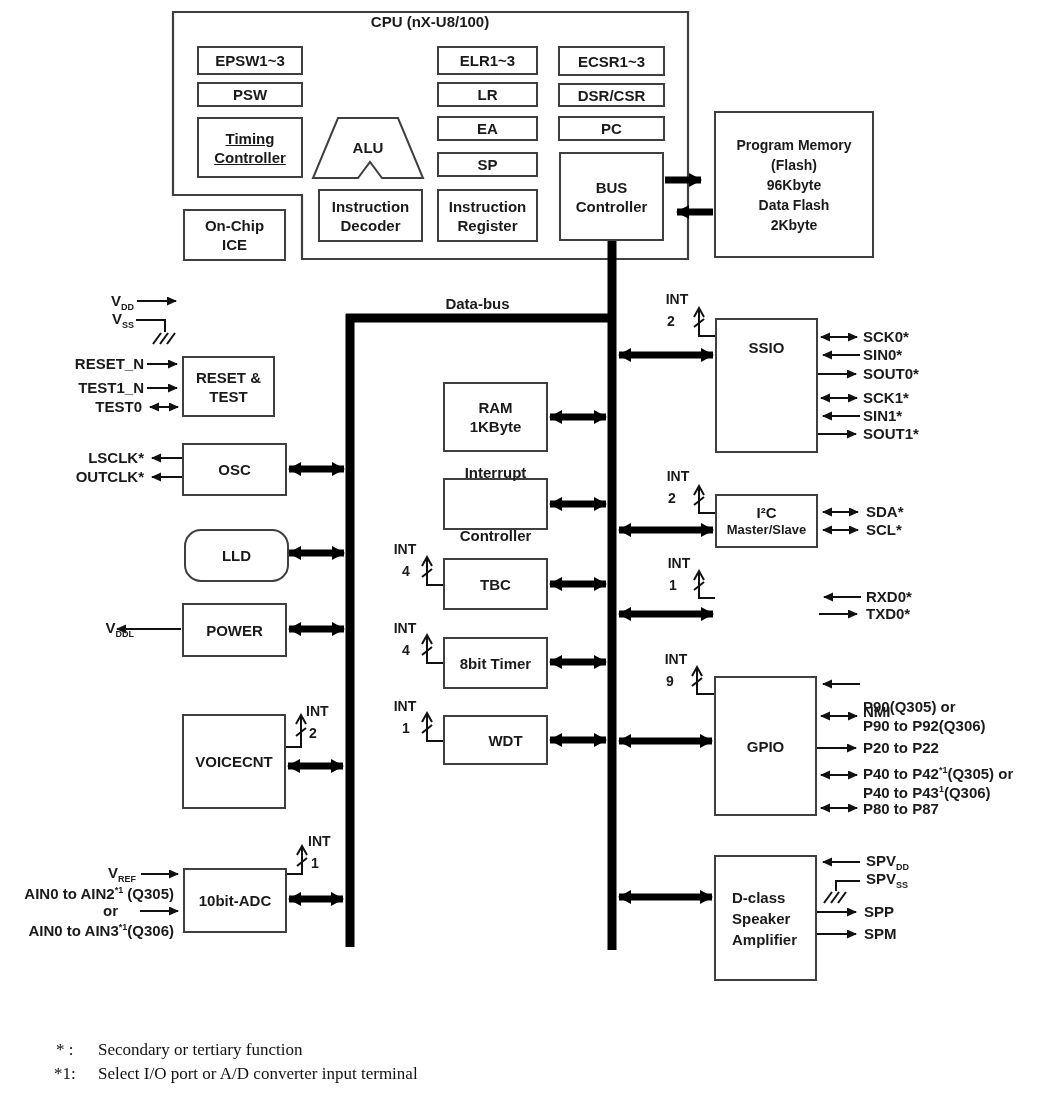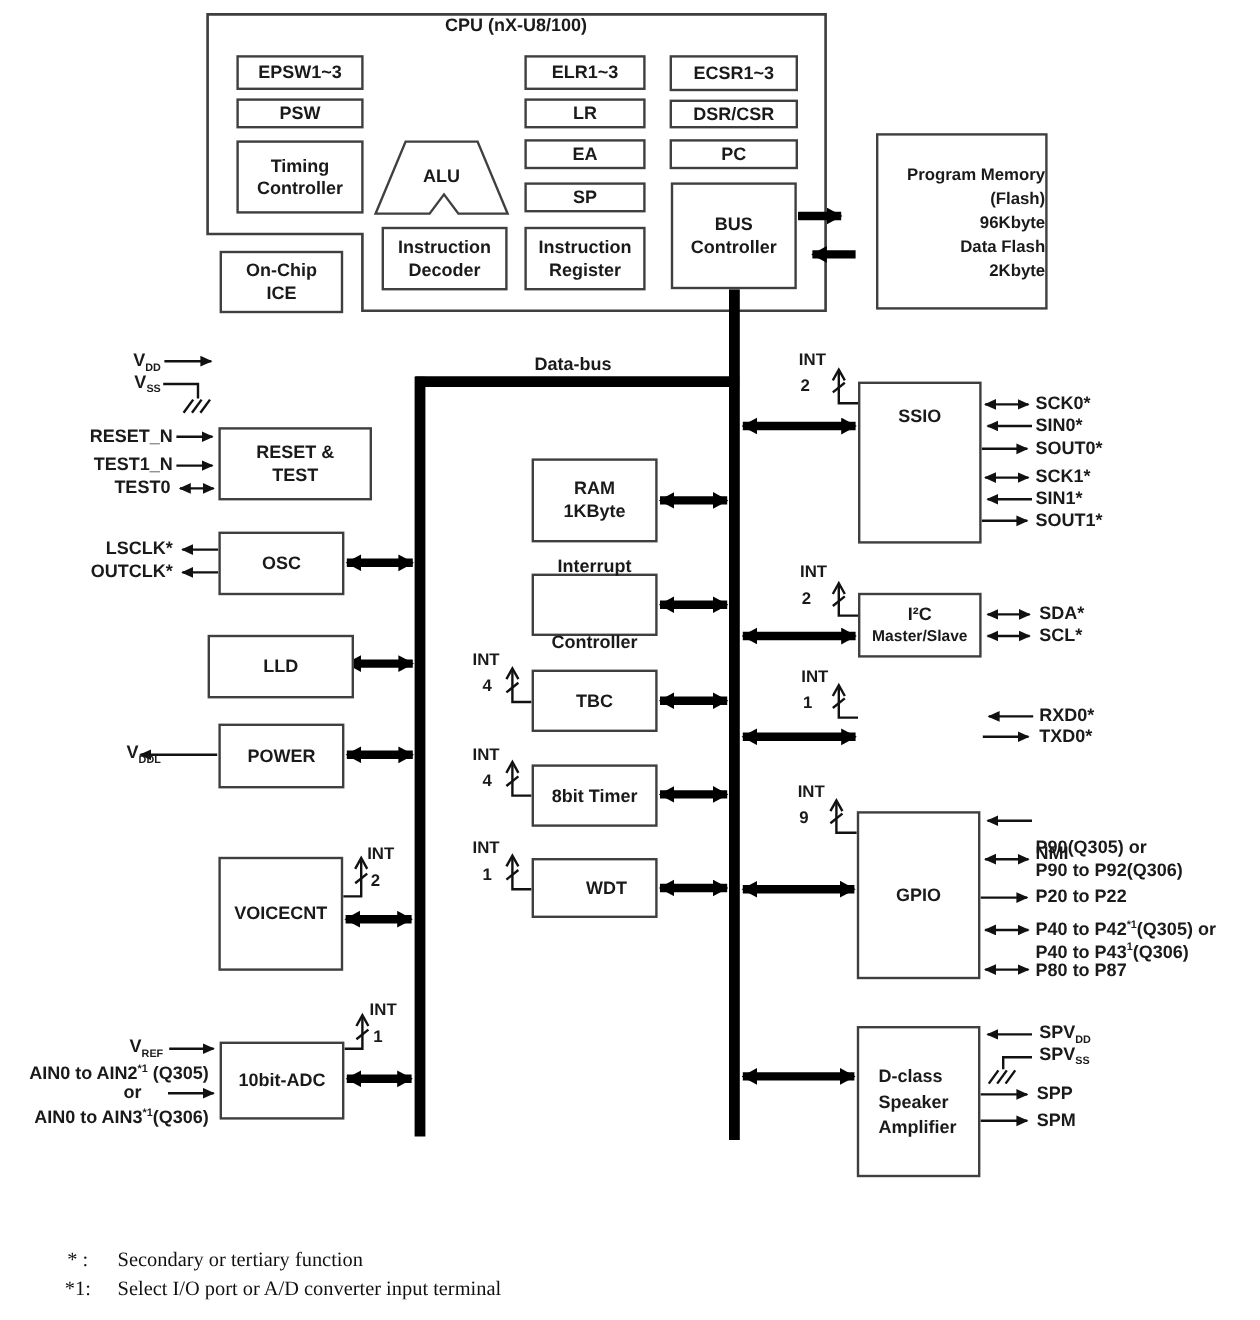--- a/index.html
+++ b/index.html
@@ -163,21 +163,21 @@
 </svg>
 
 <div class="lbl c" style="left:280px;top:14px;width:300px;">CPU (nX-U8/100)</div>
 
 <div class="box" style="left:197px;top:46px;width:106px;height:29px;">
       <span>EPSW1~3</span>
     </div>
 <div class="box" style="left:197px;top:82px;width:106px;height:25px;">
       <span>PSW</span>
     </div>
-<div class="box" style="left:197px;top:117px;width:106px;height:61px;">
+<div class="box" style="left:197px;top:117px;width:106px;height:61px;text-decoration:underline;">
       <span>Timing</span>
       <span>Controller</span>
     </div>
 <div class="lbl c" style="left:337px;top:140px;width:62px;">ALU</div>
 <div class="box" style="left:318px;top:189px;width:105px;height:53px;">
       <span>Instruction</span>
       <span>Decoder</span>
     </div>
 <div class="box" style="left:437px;top:46px;width:101px;height:29px;">
       <span>ELR1~3</span>
@@ -206,47 +206,47 @@
     </div>
 <div class="box" style="left:559px;top:152px;width:105px;height:89px;">
       <span>BUS</span>
       <span>Controller</span>
     </div>
 <div class="box" style="left:183px;top:209px;width:103px;height:52px;">
       <span>On-Chip</span>
       <span>ICE</span>
     </div>
 
-<div class="box pm" style="left:730px;top:111px;width:143px;height:147px;align-items:flex-end;">
+<div class="box pm" style="left:714px;top:111px;width:160px;height:147px;">
   <span>Program Memory</span>
   <span>(Flash)</span>
   <span>96Kbyte</span>
   <span>Data Flash</span>
   <span>2Kbyte</span>
 </div>
 
 <div class="lbl c" style="left:430px;top:296px;width:95px;font-size:15px;">Data-bus</div>
 
 <div class="lbl r" style="left:70px;top:293px;width:64px;"><span>V</span><sub>DD</sub></div>
 <div class="lbl r" style="left:70px;top:311px;width:64px;"><span>V</span><sub>SS</sub></div>
 <div class="lbl r" style="left:58px;top:356px;width:86px;">RESET_N</div>
 <div class="lbl r" style="left:58px;top:380px;width:86px;">TEST1_N</div>
 <div class="lbl r" style="left:58px;top:399px;width:84px;">TEST0</div>
-<div class="box" style="left:182px;top:356px;width:128px;height:61px;">
+<div class="box" style="left:182px;top:356px;width:93px;height:61px;">
       <span>RESET &amp;</span>
       <span>TEST</span>
     </div>
 
 <div class="lbl r" style="left:58px;top:450px;width:86px;">LSCLK*</div>
 <div class="lbl r" style="left:58px;top:469px;width:86px;">OUTCLK*</div>
 <div class="box" style="left:182px;top:443px;width:105px;height:53px;">
       <span>OSC</span>
     </div>
 
-<div class="box" style="left:173px;top:529px;width:122px;height:53px;">
+<div class="box" style="left:184px;top:529px;width:105px;height:53px;border-radius:17px;">
       <span>LLD</span>
     </div>
 
 <div class="lbl r" style="left:64px;top:620px;width:70px;"><span>V</span><sub>DDL</sub></div>
 <div class="box" style="left:182px;top:603px;width:105px;height:54px;">
       <span>POWER</span>
     </div>
 
 <div class="box" style="left:182px;top:714px;width:104px;height:95px;">
       <span>VOICECNT</span>

